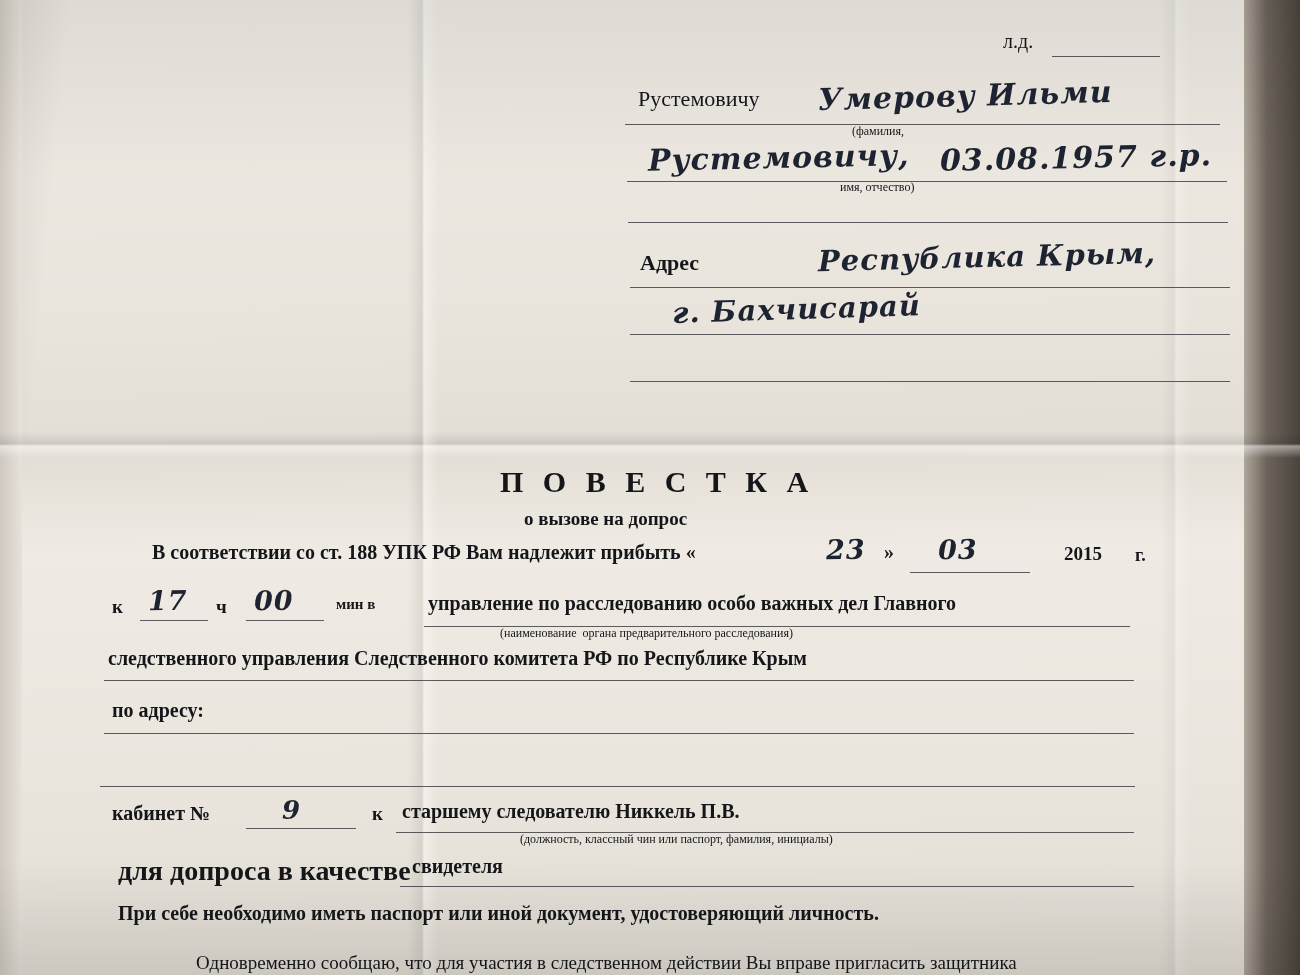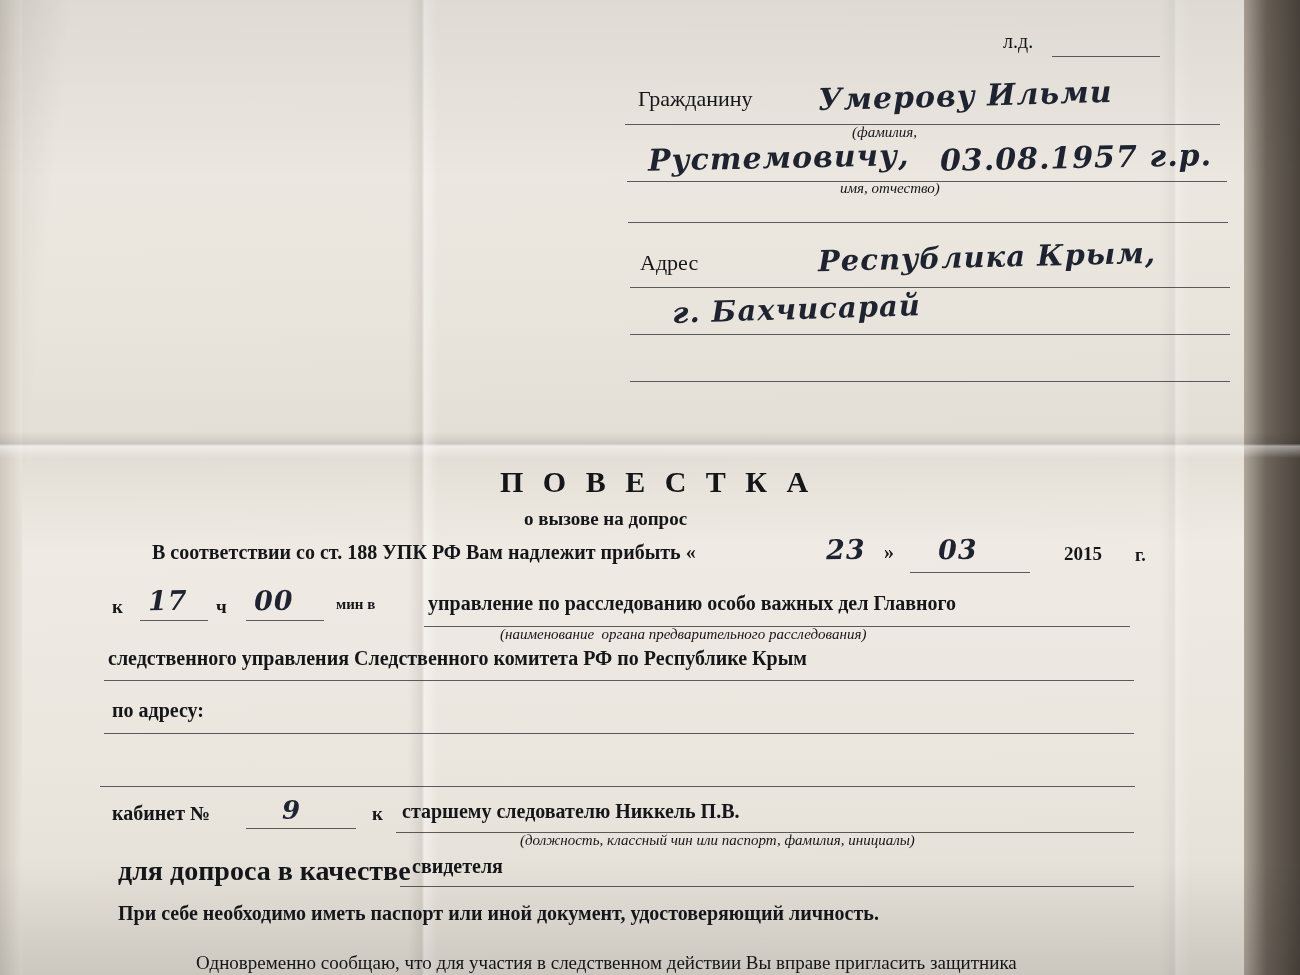--- a/index.html
+++ b/index.html
@@ -60,21 +60,21 @@
   }
 
   
   .t {
     position: absolute;
     color: #15161a;
     white-space: pre;
     font-family: "Liberation Serif", serif;
   }
   .bold { font-weight: bold; }
-  .tiny  { font-size: 15px; font-style: italic; }
+  .tiny  { font-size: 12px; }
 
   
   .line {
     position: absolute;
     height: 1px;
     background: #2a2b30;
     opacity: .75;
   }
 
   
@@ -99,33 +99,33 @@
 
   <div class="fold-h" style="top:432px;"></div>
   <div class="fold-v" style="left:408px;"></div>
   <div class="fold-v" style="left:1160px; opacity:.55;"></div>
   <div class="shade" style="left:0;top:0;width:1300px;height:180px;background:linear-gradient(180deg,rgba(0,0,0,0.07),rgba(0,0,0,0));"></div>
   <div class="shade" style="left:0;top:860px;width:1300px;height:115px;background:linear-gradient(0deg,rgba(0,0,0,0.10),rgba(0,0,0,0));"></div>
 
   <div class="t" style="left:1003px; top:30px; font-size:20px;">л.д.</div>
   <div class="line" style="left:1052px; top:56px; width:108px;"></div>
 
-  <div class="t" style="left:638px; top:86px; font-size:22px;">Гражданину</div>
+  <div class="t" style="left:638px; top:86px; font-size:22px;">Рустемовичу</div>
   <div class="hw" style="left:818px; top:78px; font-size:30px; transform:rotate(-1.6deg);">Умерову Ильми</div>
   <div class="line" style="left:625px; top:124px; width:595px;"></div>
   <div class="t tiny" style="left:852px; top:124px;">(фамилия,</div>
 
   <div class="hw" style="left:648px; top:140px; font-size:30px; transform:rotate(-1.2deg);">Рустемовичу,</div>
   <div class="hw" style="left:940px; top:140px; font-size:30px; transform:rotate(-1.2deg);">03.08.1957 г.р.</div>
   <div class="line" style="left:627px; top:181px; width:600px;"></div>
   <div class="t tiny" style="left:840px; top:180px;">имя, отчество)</div>
 
   <div class="line" style="left:628px; top:222px; width:600px;"></div>
 
-  <div class="t" style="left:640px; top:250px; font-size:22px;">Адрес</div>
+  <div class="t" style="left:640px; top:250px; font-size:22px;font-weight:bold;">Адрес</div>
   <div class="hw" style="left:818px; top:240px; font-size:29px; transform:rotate(-1.4deg);">Республика Крым,</div>
   <div class="line" style="left:630px; top:287px; width:600px;"></div>
 
   <div class="hw" style="left:672px; top:292px; font-size:29px; transform:rotate(-1.8deg);">г. Бахчисарай</div>
   <div class="line" style="left:630px; top:334px; width:600px;"></div>
 
   <div class="line" style="left:630px; top:381px; width:600px;"></div>
 
   <div class="t bold" style="left:500px; top:465px; font-size:30px; letter-spacing:6px;">П О В Е С Т К А</div>
   <div class="t bold" style="left:524px; top:508px; font-size:19px;">о вызове на допрос</div>

